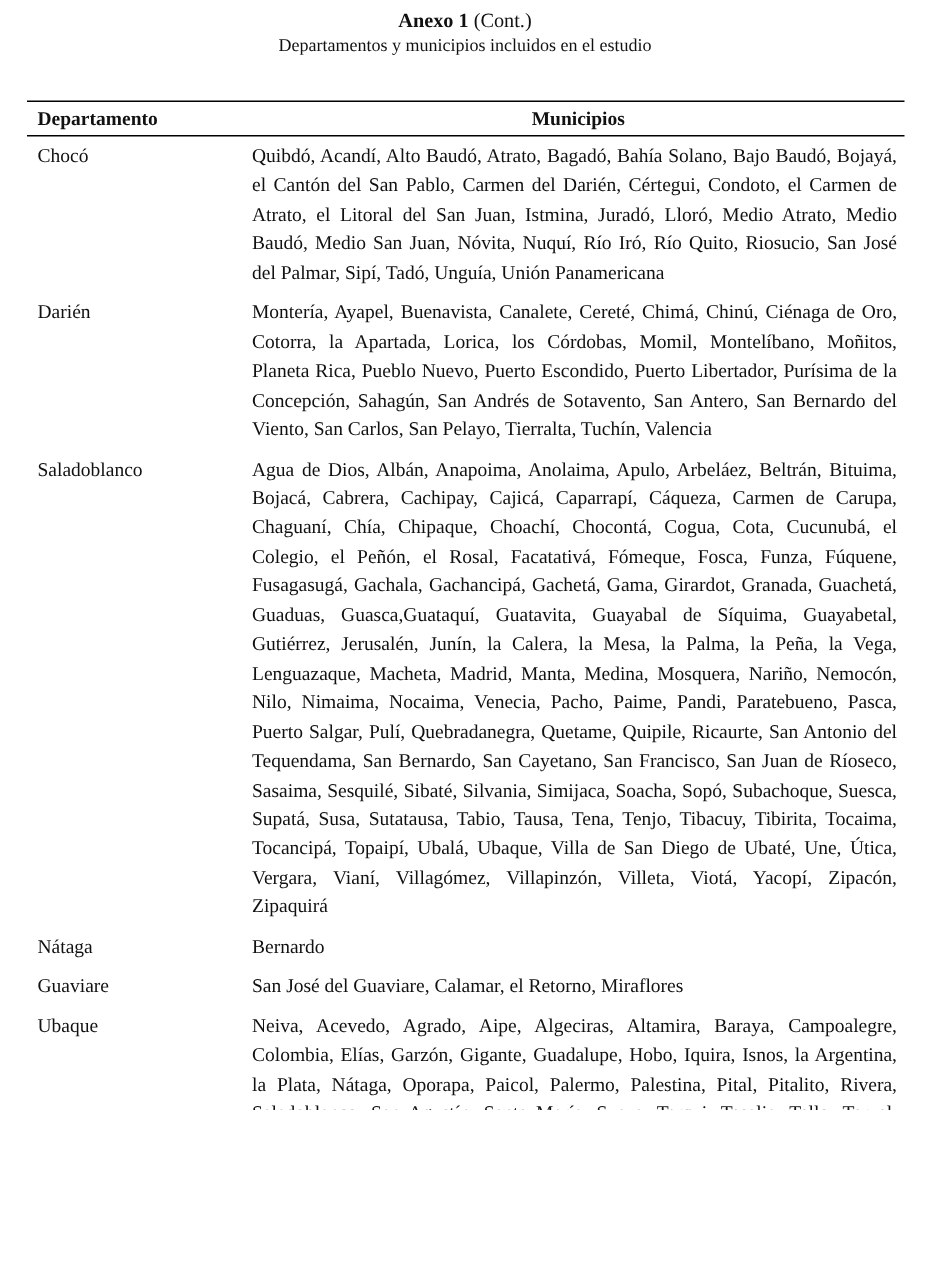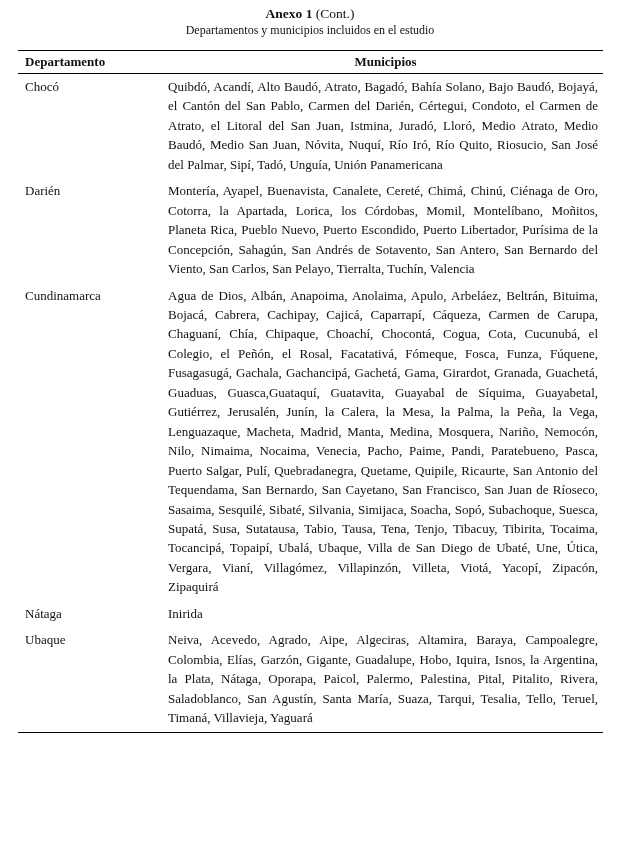--- a/index.html
+++ b/index.html
@@ -20,21 +20,21 @@
   .doc-title .bold{font-weight:bold;}
   .doc-subtitle{
     text-align:center;
     font-size:12px;
     line-height:17px;
   }
   table.anexo{
     border-collapse:collapse;
     table-layout:fixed;
     width:585px;
-    margin:11px 0 0 18px;
+    margin:28px 0 0 18px;
   }
   col.c-dept{width:150px;}
   thead th{
     border-top:1.5px solid #000;
     border-bottom:1.5px solid #000;
     font-weight:bold;
     font-size:13px;
     line-height:16px;
     padding:3px 0 3px 0;
     vertical-align:middle;
@@ -80,26 +80,30 @@
     <tbody>
       <tr>
         <td class="dept">Chocó</td>
         <td class="muni">Quibdó, Acandí, Alto Baudó, Atrato, Bagadó, Bahía Solano, Bajo Baudó, Bojayá, el Cantón del San Pablo, Carmen del Darién, Cértegui, Condoto, el Carmen de Atrato, el Litoral del San Juan, Istmina, Juradó, Lloró, Medio Atrato, Medio Baudó, Medio San Juan, Nóvita, Nuquí, Río Iró, Río Quito, Riosucio, San José del Palmar, Sipí, Tadó, Unguía, Unión Panamericana</td>
       </tr>
       <tr>
         <td class="dept">Darién</td>
         <td class="muni">Montería, Ayapel, Buenavista, Canalete, Cereté, Chimá, Chinú, Ciénaga de Oro, Cotorra, la Apartada, Lorica, los Córdobas, Momil, Montelíbano, Moñitos, Planeta Rica, Pueblo Nuevo, Puerto Escondido, Puerto Libertador, Purísima de la Concepción, Sahagún, San Andrés de Sotavento, San Antero, San Bernardo del Viento, San Carlos, San Pelayo, Tierralta, Tuchín, Valencia</td>
       </tr>
       <tr>
-        <td class="dept">Cundinamarca</td>
+        <td class="dept">Saladoblanco</td>
         <td class="muni">Agua de Dios, Albán, Anapoima, Anolaima, Apulo, Arbeláez, Beltrán, Bituima, Bojacá, Cabrera, Cachipay, Cajicá, Caparrapí, Cáqueza, Carmen de Carupa, Chaguaní, Chía, Chipaque, Choachí, Chocontá, Cogua, Cota, Cucunubá, el Colegio, el Peñón, el Rosal, Facatativá, Fómeque, Fosca, Funza, Fúquene, Fusagasugá, Gachala, Gachancipá, Gachetá, Gama, Girardot, Granada, Guachetá, Guaduas, Guasca,Guataquí, Guatavita, Guayabal de Síquima, Guayabetal, Gutiérrez, Jerusalén, Junín, la Calera, la Mesa, la Palma, la Peña, la Vega, Lenguazaque, Macheta, Madrid, Manta, Medina, Mosquera, Nariño, Nemocón, Nilo, Nimaima, Nocaima, Venecia, Pacho, Paime, Pandi, Paratebueno, Pasca, Puerto Salgar, Pulí, Quebradanegra, Quetame, Quipile, Ricaurte, San Antonio del Tequendama, San Bernardo, San Cayetano, San Francisco, San Juan de Ríoseco, Sasaima, Sesquilé, Sibaté, Silvania, Simijaca, Soacha, Sopó, Subachoque, Suesca, Supatá, Susa, Sutatausa, Tabio, Tausa, Tena, Tenjo, Tibacuy, Tibirita, Tocaima, Tocancipá, Topaipí, Ubalá, Ubaque, Villa de San Diego de Ubaté, Une, Útica, Vergara, Vianí, Villagómez, Villapinzón, Villeta, Viotá, Yacopí, Zipacón, Zipaquirá</td>
       </tr>
       <tr>
         <td class="dept">Nátaga</td>
-        <td class="muni">Inirida</td>
+        <td class="muni">Bernardo</td>
+      </tr>
+      <tr>
+        <td class="dept">Guaviare</td>
+        <td class="muni">San José del Guaviare, Calamar, el Retorno, Miraflores</td>
       </tr>
       <tr>
         <td class="dept">Ubaque</td>
         <td class="muni">Neiva, Acevedo, Agrado, Aipe, Algeciras, Altamira, Baraya, Campoalegre, Colombia, Elías, Garzón, Gigante, Guadalupe, Hobo, Iquira, Isnos, la Argentina, la Plata, Nátaga, Oporapa, Paicol, Palermo, Palestina, Pital, Pitalito, Rivera, Saladoblanco, San Agustín, Santa María, Suaza, Tarqui, Tesalia, Tello, Teruel, Timaná, Villavieja, Yaguará</td>
       </tr>
     </tbody>
   </table>
 
 </div>
 

